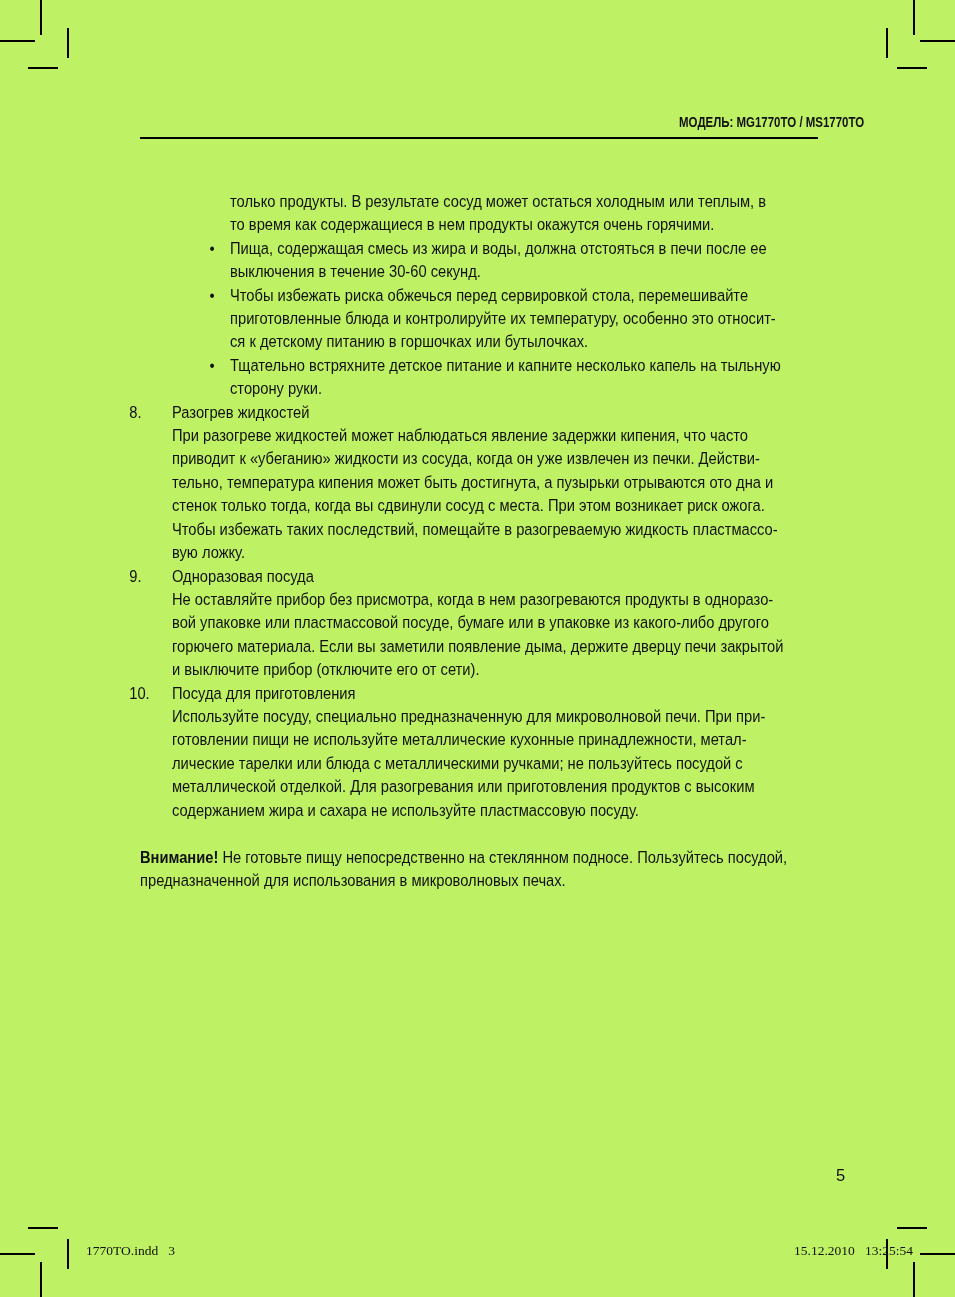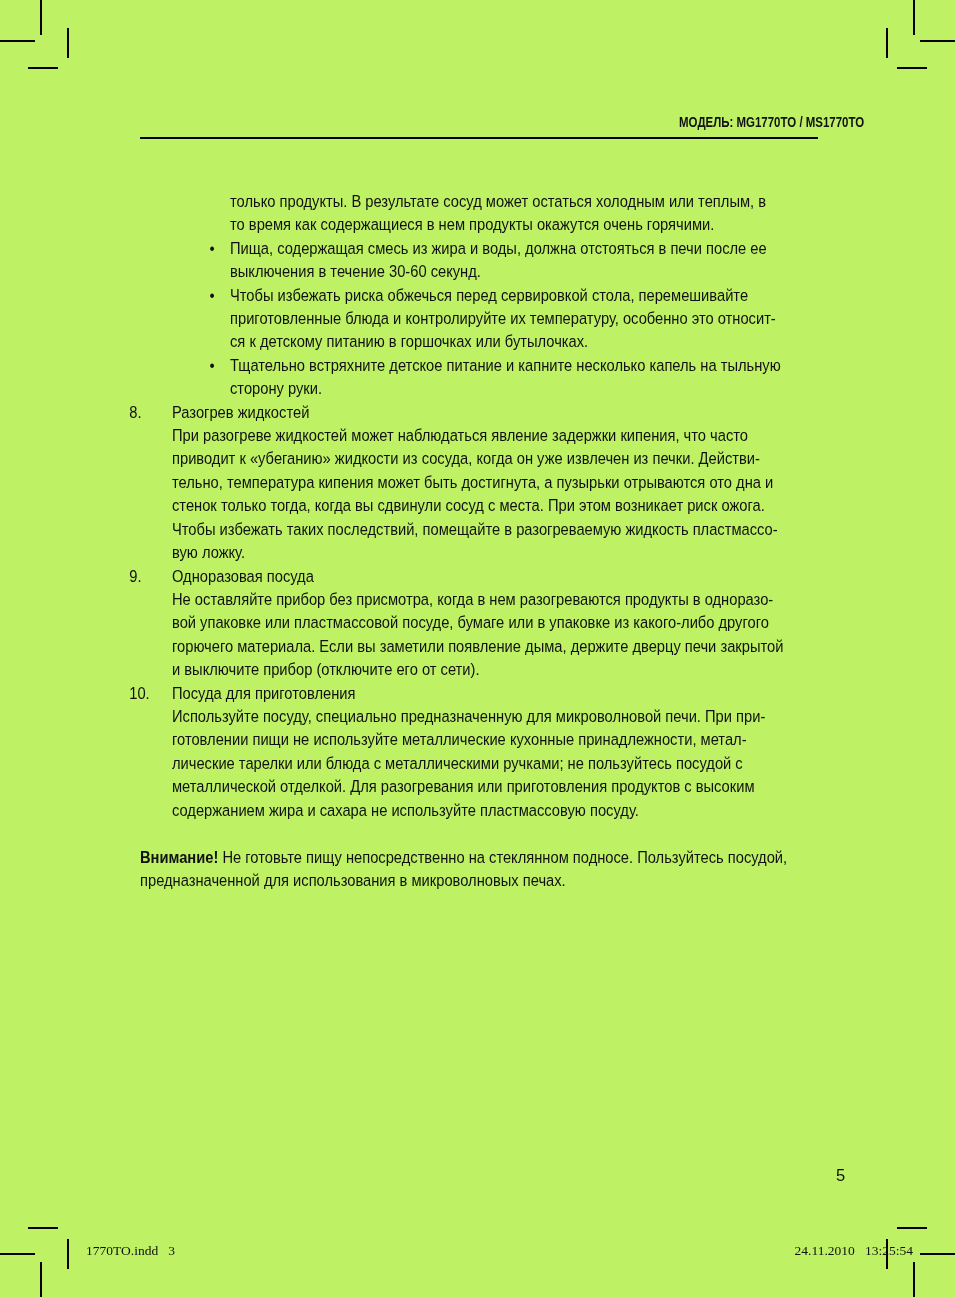--- a/index.html
+++ b/index.html
@@ -118,15 +118,15 @@
 содержанием жира и сахара не используйте пластмассовую посуду.</span></div>
 
     <div class="para warning"><span class="w-label">Внимание!</span><span> Не готовьте пищу непосредственно на стеклянном подносе. Пользуйтесь посудой,
 предназначенной для использования в микроволновых печах.</span></div>
 
   </div>
 
   <div class="page-number">5</div>
 
   <div class="footer-left">1770TO.indd   3</div>
-  <div class="footer-right">24.11.2010   13:25:54</div>
+  <div class="footer-right">15.12.2010   13:25:54</div>
 
 </div>
 
 </body></html>

